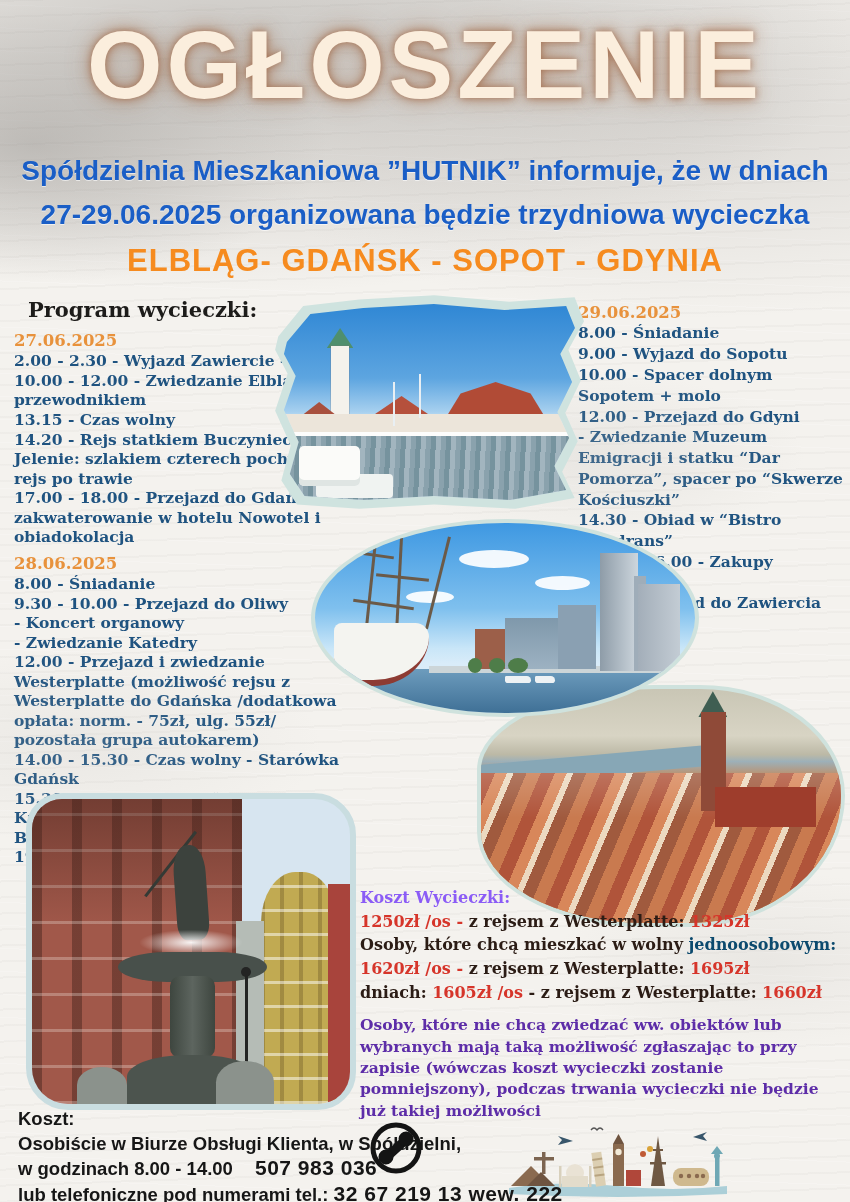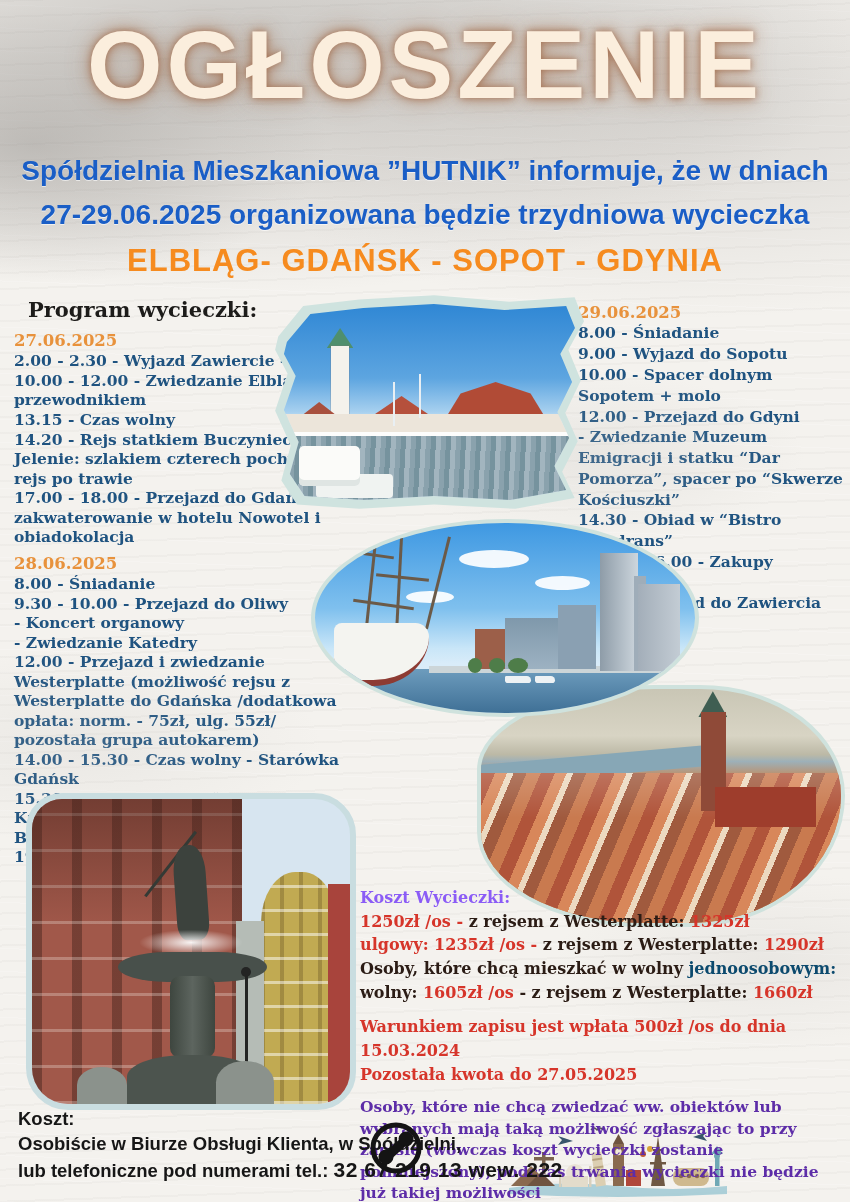--- a/index.html
+++ b/index.html
@@ -259,34 +259,34 @@
     <div class="np-lamp"></div>
     <div class="np-lamp-top"></div>
     <div class="np-base"></div>
     <div class="np-blob" style="left:14%;width:16%;"></div>
     <div class="np-blob" style="right:24%;width:18%;height:14%;"></div>
   </div>
 
   <div class="abs costs">
     <div class="cost-heading">Koszt Wycieczki:</div>
     <div class="cost-line"><span class="red">1250zł /os -</span><span class="dark"> z rejsem z Westerplatte: </span><span class="red">1325zł</span></div>
-    <div class="cost-line"><span class="red">ulgowy: 1235zł /os -</span><span class="dark"> z rejsem z Westerplatte: </span><span class="red">1290zł</span></div>
     <div class="cost-line"><span class="dark">Osoby, które chcą mieszkać w wolny </span><span class="violet">jednoosobowym:</span></div>
-    <div class="cost-line"><span class="dark">wolny: </span><span class="red">1605zł /os</span><span class="dark"> - z rejsem z Westerplatte: </span><span class="red">1660zł</span></div>
-
-    <div class="terms-red">
-      <div>Warunkiem zapisu jest wpłata 500zł /os do dnia 15.03.2024</div>
-      <div>Pozostała kwota do 27.05.2025</div>
-    </div>
+    <div class="cost-line"><span class="red">1620zł /os -</span><span class="dark"> z rejsem z Westerplatte: </span><span class="red">1695zł</span></div>
+    <div class="cost-line"><span class="dark">dniach: </span><span class="red">1605zł /os</span><span class="dark"> - z rejsem z Westerplatte: </span><span class="red">1660zł</span></div>
+
     <div class="note-purple">Osoby, które nie chcą zwiedzać ww. obiektów lub wybranych mają taką możliwość zgłaszając to przy zapisie (wówczas koszt wycieczki zostanie pomniejszony), podczas trwania wycieczki nie będzie już takiej możliwości</div>
   </div>
 
   <div class="abs signup">
     <div>Koszt:</div>
     <div class="signup-row">Osobiście w Biurze Obsługi Klienta, w Spółdzielni,</div>
+    <div class="signup-row">
+      <span>w godzinach 8.00 - 14.00</span>
+      <span class="phone-num phone-abs">507 983 036</span>
+    </div>
     <div class="signup-row tel-line">
       <span>lub telefoniczne pod numerami tel.:</span>
       <span class="phone-num">32 67 219 13 wew. 222</span>
     </div>
     <svg class="phone-icon" viewBox="0 0 56 56">
       <circle cx="28" cy="28" r="23" fill="none" stroke="#141414" stroke-width="5"></circle>
       <g transform="rotate(-42 28 28)" fill="#141414">
         <rect x="12" y="24" width="32" height="9" rx="4.5"></rect>
         <circle cx="14.5" cy="28" r="7.5"></circle>
         <circle cx="41.5" cy="28" r="7.5"></circle>

